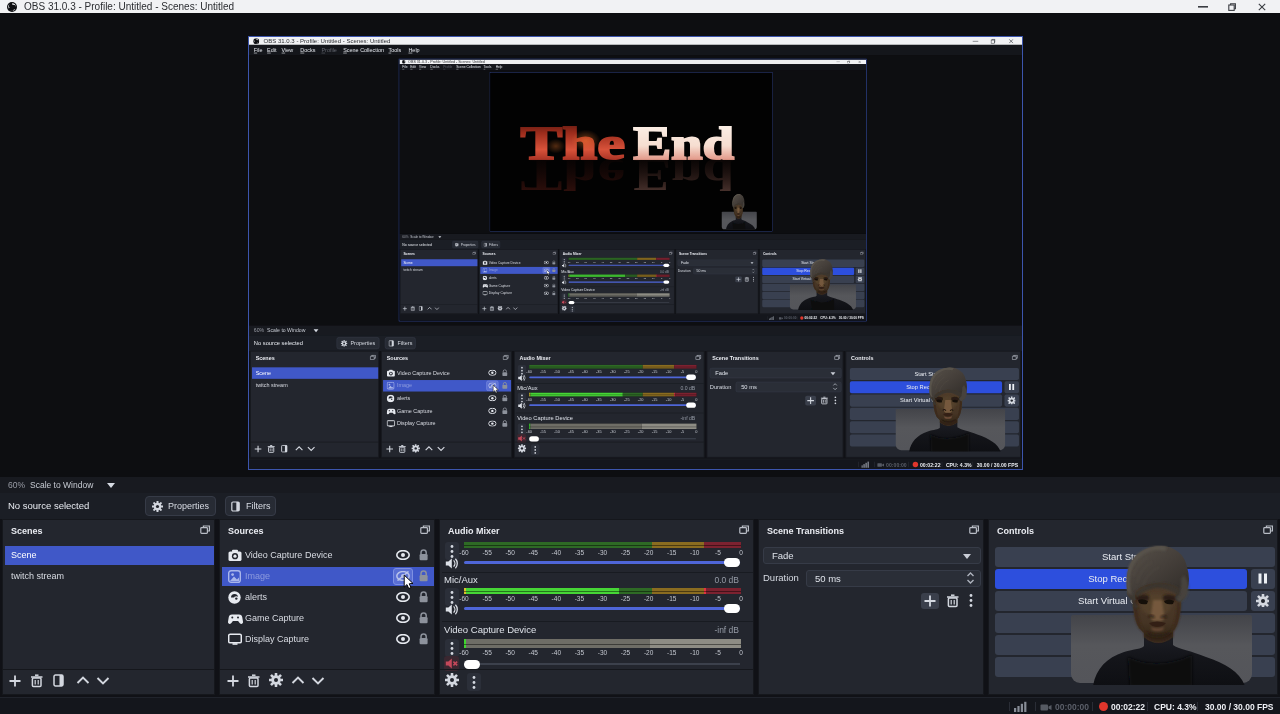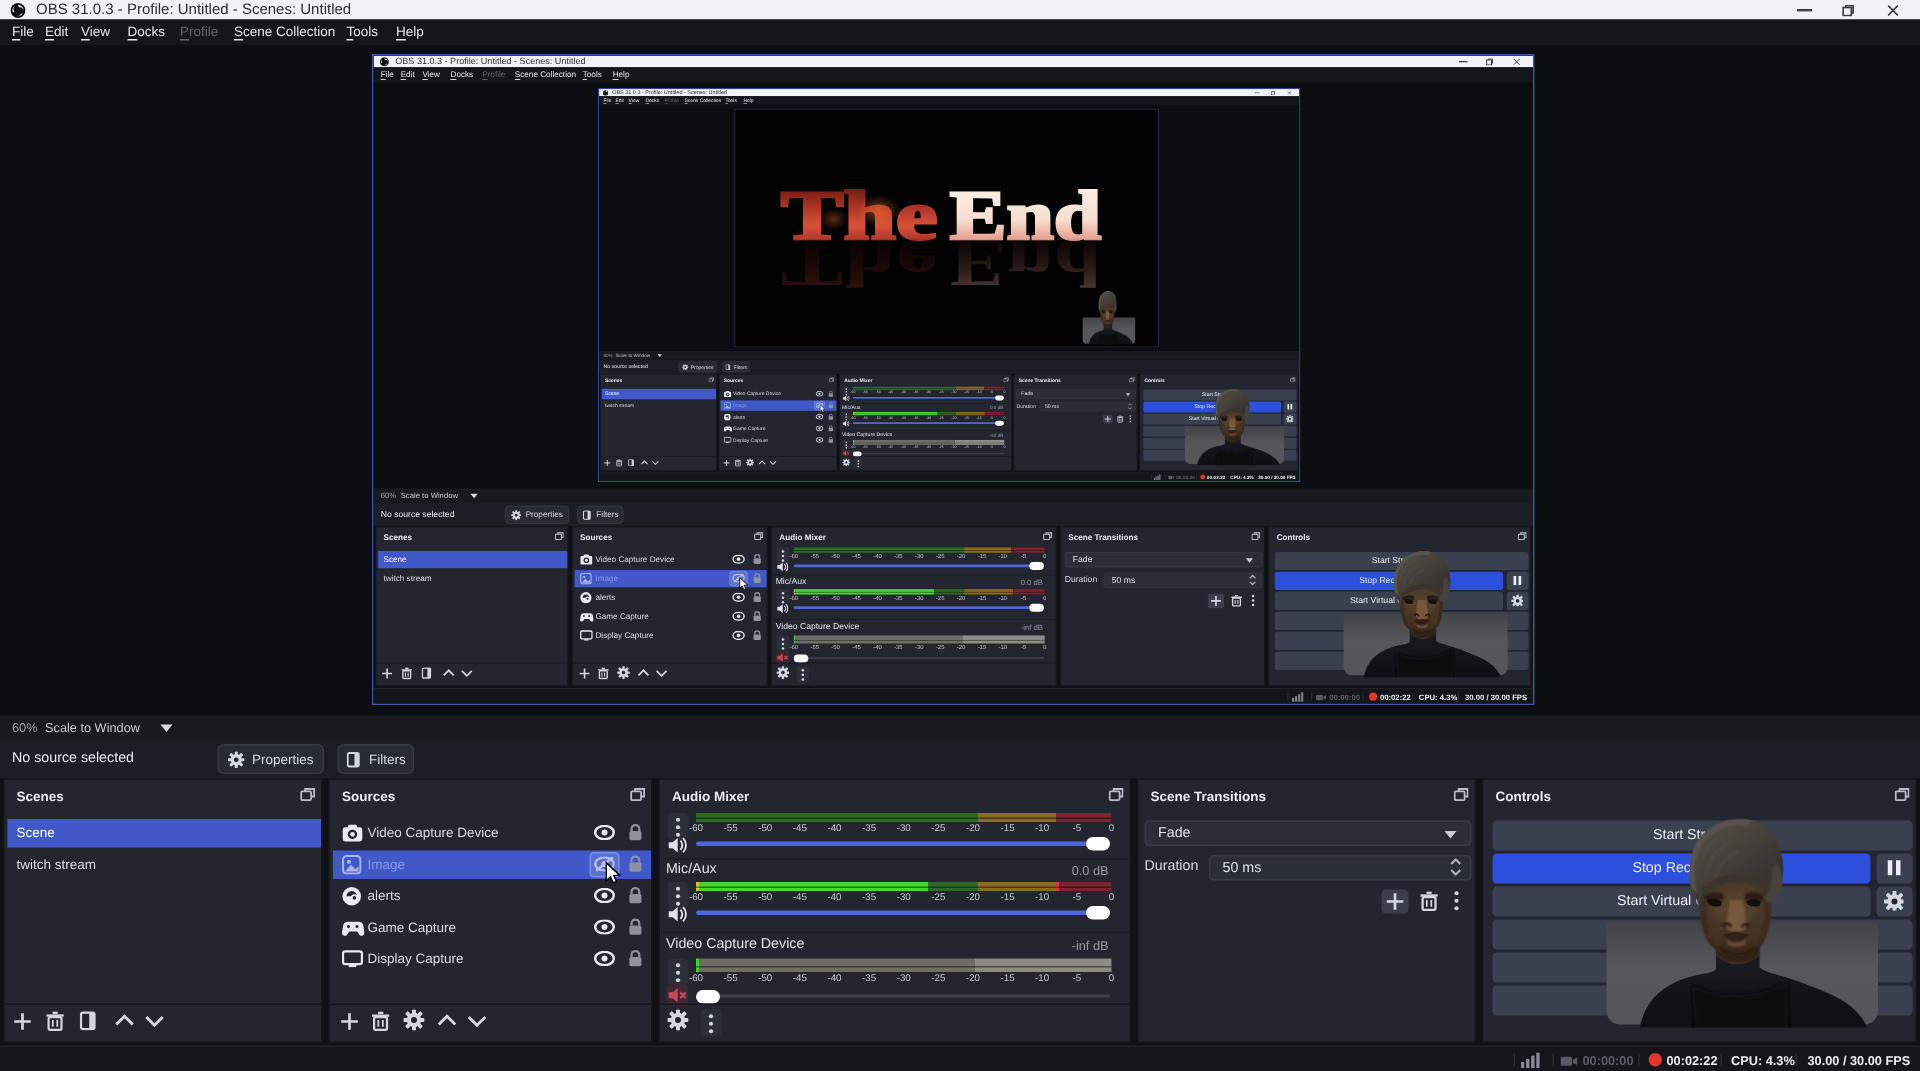--- a/index.html
+++ b/index.html
@@ -54,30 +54,20 @@
       <svg class="abs" style="left:1198px;top:5.5px;" width="10" height="2" viewBox="0 0 10 2">
         <rect width="10" height="1.6" fill="#3a3d42"></rect>
       </svg>
       <svg class="abs" style="left:1228px;top:3px;" width="8" height="8" viewBox="0 0 8 8">
         <rect x="0.8" y="2" width="5.4" height="5.4" fill="none" stroke="#3a3d42" stroke-width="1.1"></rect>
         <path d="M2.6 2 V0.8 H7.4 V5.6 H6.4" fill="none" stroke="#3a3d42" stroke-width="1.1"></path>
       </svg>
       <svg class="abs" style="left:1258px;top:3px;" width="8" height="8" viewBox="0 0 8 8">
         <path d="M0.8 0.8 L7.2 7.2 M7.2 0.8 L0.8 7.2" stroke="#3a3d42" stroke-width="1.1"></path>
       </svg>
-    </div>
-    <div class="mbar">
-      <span class="mi" style="left:8px;"><u>F</u>ile</span>
-      <span class="mi" style="left:30px;"><u>E</u>dit</span>
-      <span class="mi" style="left:54px;"><u>V</u>iew</span>
-      <span class="mi" style="left:85px;"><u>D</u>ocks</span>
-      <span class="mi" style="left:120px;color:#62656e"><u>P</u>rofile</span>
-      <span class="mi" style="left:156px;"><u>S</u>cene Collection</span>
-      <span class="mi" style="left:231px;"><u>T</u>ools</span>
-      <span class="mi" style="left:264px;"><u>H</u>elp</span>
     </div>
     <div class="canvas">
       <div class="nest">
         <div class="sc" style="filter:blur(0.45px)">
           <div class="win">
             <div class="tbar">
               <svg class="abs" style="left:7px;top:1.5px;" width="10" height="10" viewBox="0 0 10 10">
                 <circle cx="5" cy="5" r="5" fill="#0d0e11"></circle>
                 <path d="M5 1.2 A3.8 3.8 0 0 1 8.8 5 A2.6 2.6 0 0 0 5.6 2.9 Z" fill="#f1f2f4"></path>
                 <path d="M8.3 6.9 A3.8 3.8 0 0 1 3.1 8.3 A2.6 2.6 0 0 0 6.9 7.4 Z" fill="#f1f2f4"></path>

